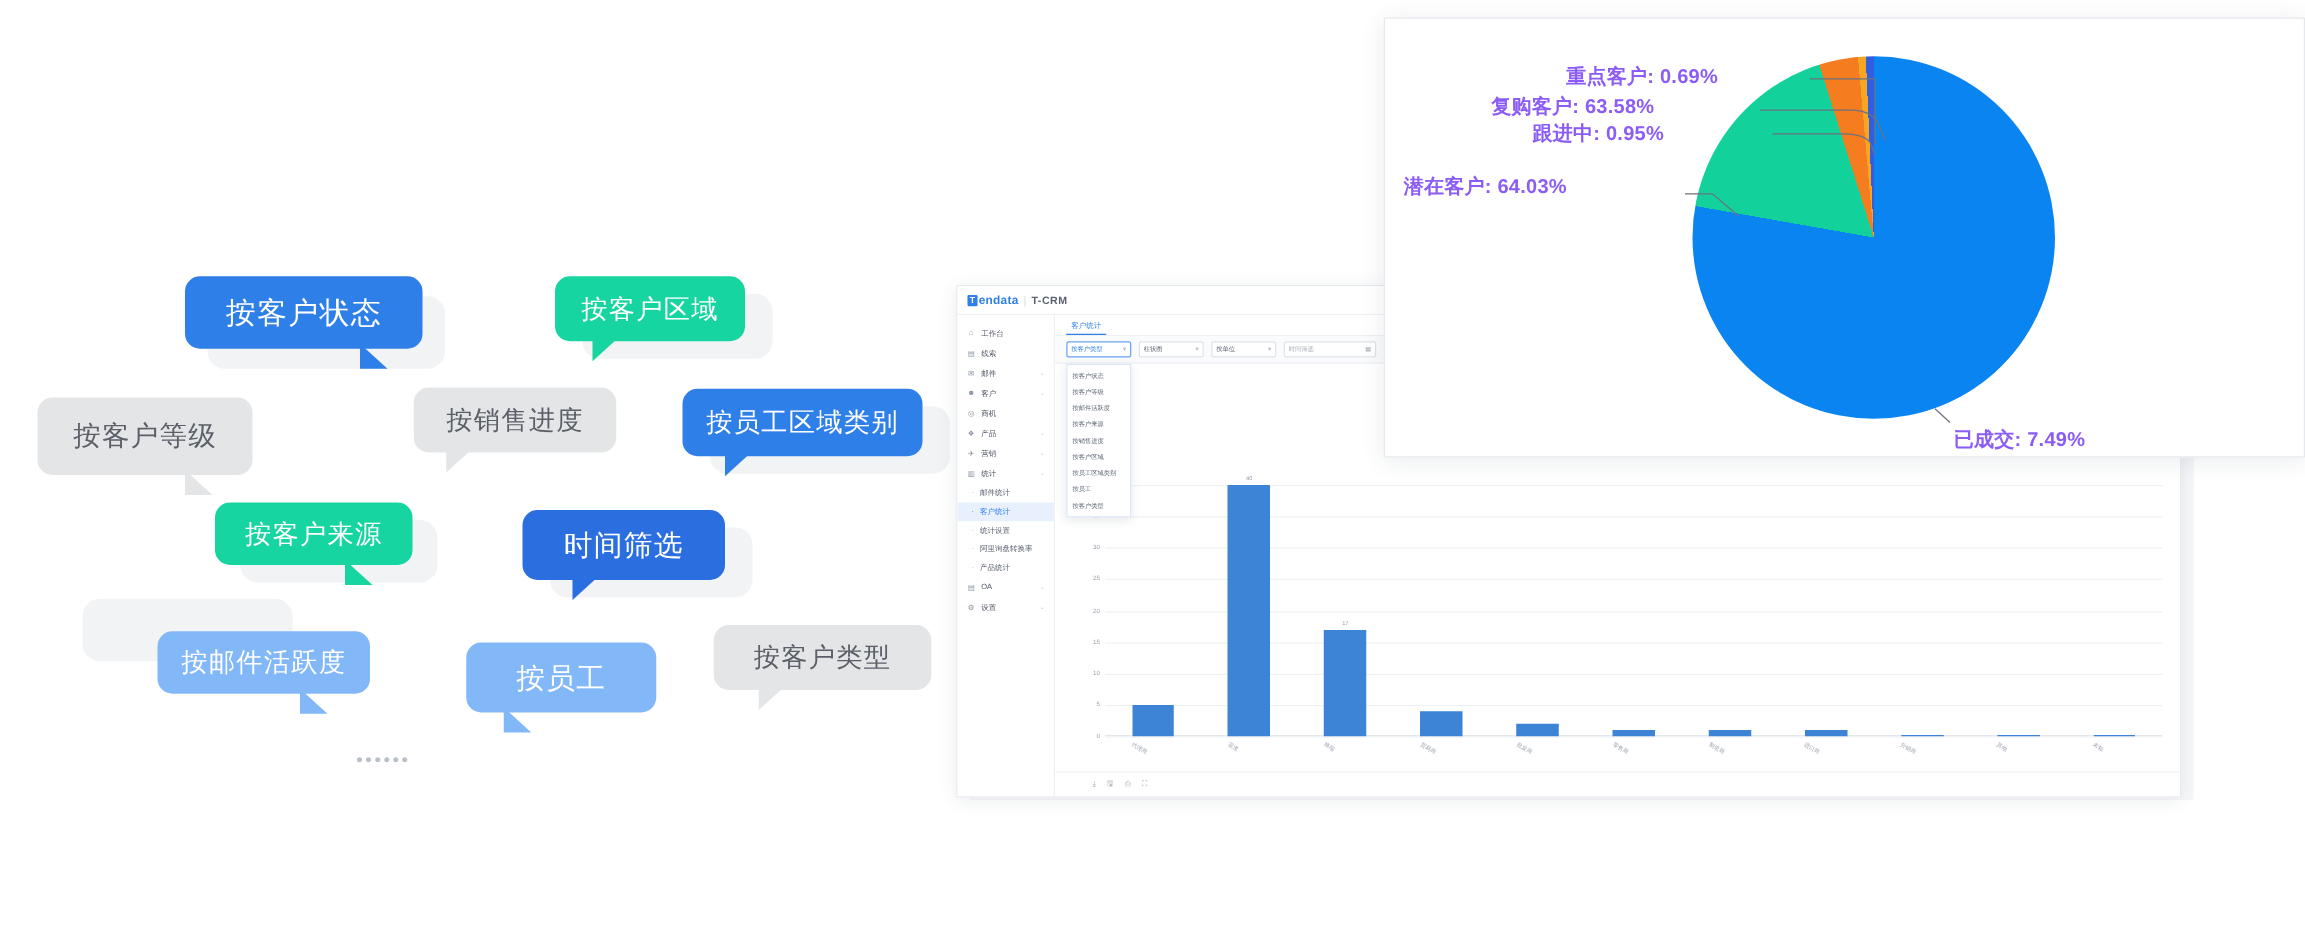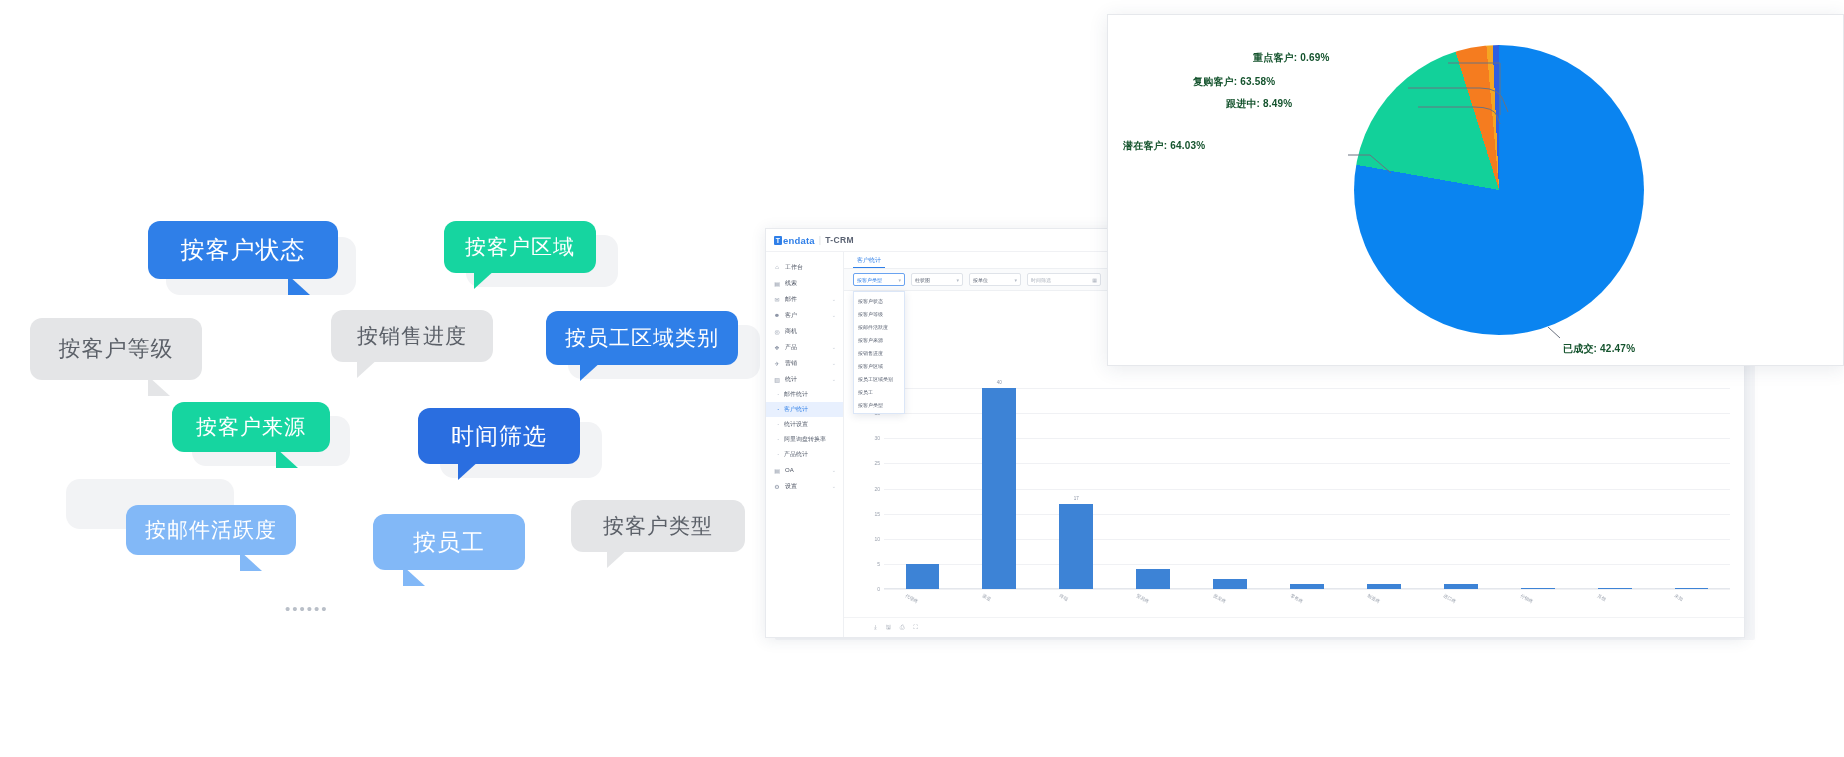--- a/index.html
+++ b/index.html
@@ -185,21 +185,21 @@
     border: 1px solid #e6e8ec;
     box-shadow: 0 3px 18px rgba(40,60,90,0.10);
     overflow: hidden;
   }
   #pie-wrap { position: absolute; left: 246px; top: 30px; width: 290px; height: 290px; }
   #pie {
     position: absolute; inset: 0; border-radius: 50%;
   }
   .pie-label {
     position: absolute;
-    font-size: 10px; color: #14532d; font-weight: bold;
+    font-size: 16px; color: #8b5cf6; font-weight: bold;
     white-space: nowrap; letter-spacing: .2px;
   }
   .leader { position: absolute; stroke: #6b7280; fill: none; stroke-width: 1; }
 
   
   #app-shadow {
     position: absolute; left: 775px; top: 240px;
     width: 980px; height: 400px;
     background: #f6f7f9; border-radius: 2px;
   }
@@ -458,21 +458,21 @@
       <div id="pie" style="background: conic-gradient(rgb(10, 132, 240) 0%, rgb(10, 132, 240) 77.78%, rgb(18, 209, 154) 77.78%, rgb(18, 209, 154) 95.14%, rgb(245, 124, 31) 95.14%, rgb(245, 124, 31) 98.61%, rgb(245, 166, 35) 98.61%, rgb(245, 166, 35) 99.3%, rgb(47, 95, 224) 99.3%, rgb(47, 95, 224) 99.99%);"></div>
     </div>
     <svg id="leaders" width="737" height="352" style="position:absolute;left:0;top:0;pointer-events:none">
       <path d="M 300 73 L 372 73 Q 392 73 396 87 L 400 97" class="leader"></path>
       <path d="M 310 92 L 366 92 Q 386 92 389 101 L 392 109" class="leader"></path>
       <path d="M 340 48 L 392 48 L 392 100" class="leader"></path>
       <path d="M 240 140 L 262 140 L 283 158" class="leader"></path>
       <path d="M 440 312 L 452 323" class="leader"></path>
     </svg>
     <div id="pie-labels">
-        <div class="pie-label" style="left: 455px; top: 327px;">已成交: 42.47%</div>
+        <div class="pie-label" style="left: 455px; top: 327px;">已成交: 7.49%</div>
         <div class="pie-label" style="left: 15px; top: 124px;">潜在客户: 64.03%</div>
-        <div class="pie-label" style="left: 118px; top: 82px;">跟进中: 8.49%</div>
+        <div class="pie-label" style="left: 118px; top: 82px;">跟进中: 0.95%</div>
         <div class="pie-label" style="left: 85px; top: 60px;">复购客户: 63.58%</div>
         <div class="pie-label" style="left: 145px; top: 36px;">重点客户: 0.69%</div>
       </div>
   </div>
 
 </div>
 
 </body></html>

